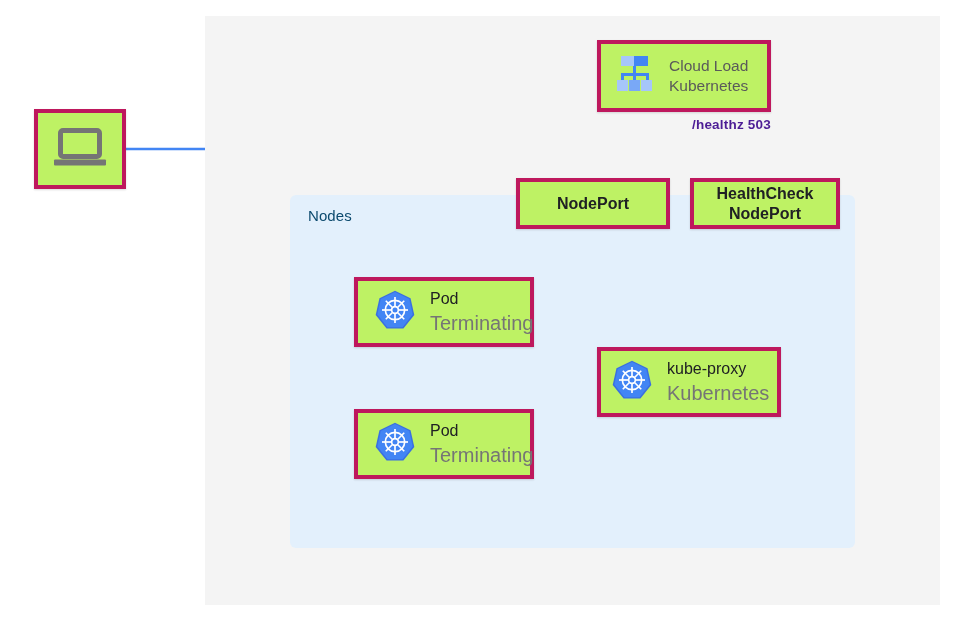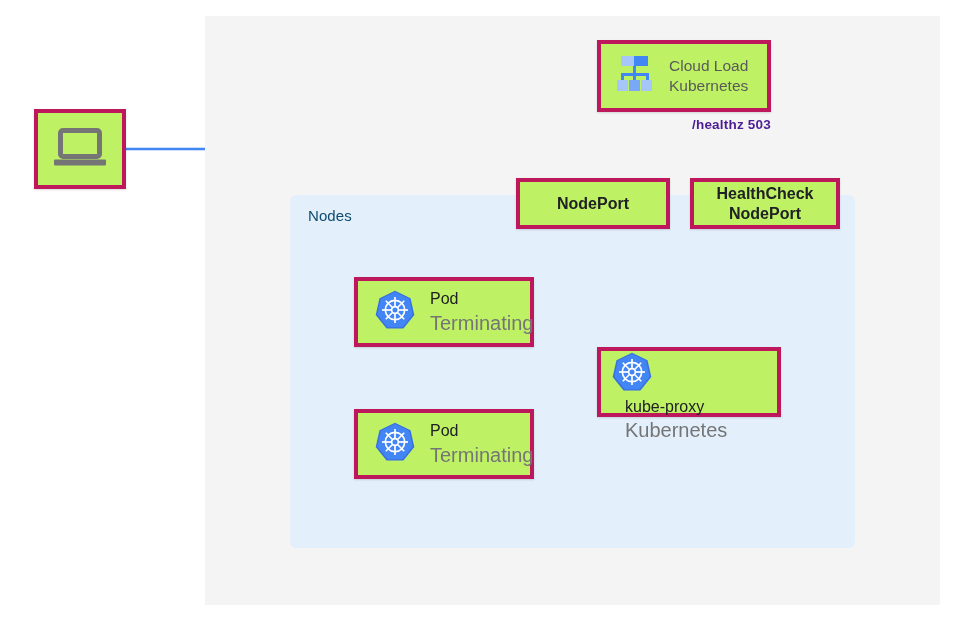--- a/index.html
+++ b/index.html
@@ -30,21 +30,21 @@
            display:flex;align-items:center;justify-content:center;}
   .hc-card{left:690px;top:178px;width:150px;height:51px;
            display:flex;align-items:center;justify-content:center;}
   .np-text{font-size:16px;font-weight:bold;color:#202124;text-align:center;line-height:1.22;}
 
   .pod-card{left:338px;width:180px;height:70px;
             display:flex;align-items:center;padding-left:16px;box-sizing:border-box;margin-left:16px;}
   .pod1{top:277px;}
   .pod2{top:409px;}
   .kp-card{left:597px;top:347px;width:184px;height:70px;
-           display:flex;align-items:flex-start;padding-left:10px;box-sizing:border-box;flex-direction:column;}
+           display:flex;align-items:center;padding-left:10px;box-sizing:border-box;}
 
   .two-line{margin-left:14px;line-height:1.2;}
   .t-main{font-size:16px;color:#202124;}
   .t-sub{font-size:20px;color:#757575;margin-top:2px;}
 
   .healthz{position:absolute;left:692px;top:117px;font-size:13.5px;font-weight:bold;
            color:#4c1d95;letter-spacing:.2px;}
 </style>
 </head>
 <body>

